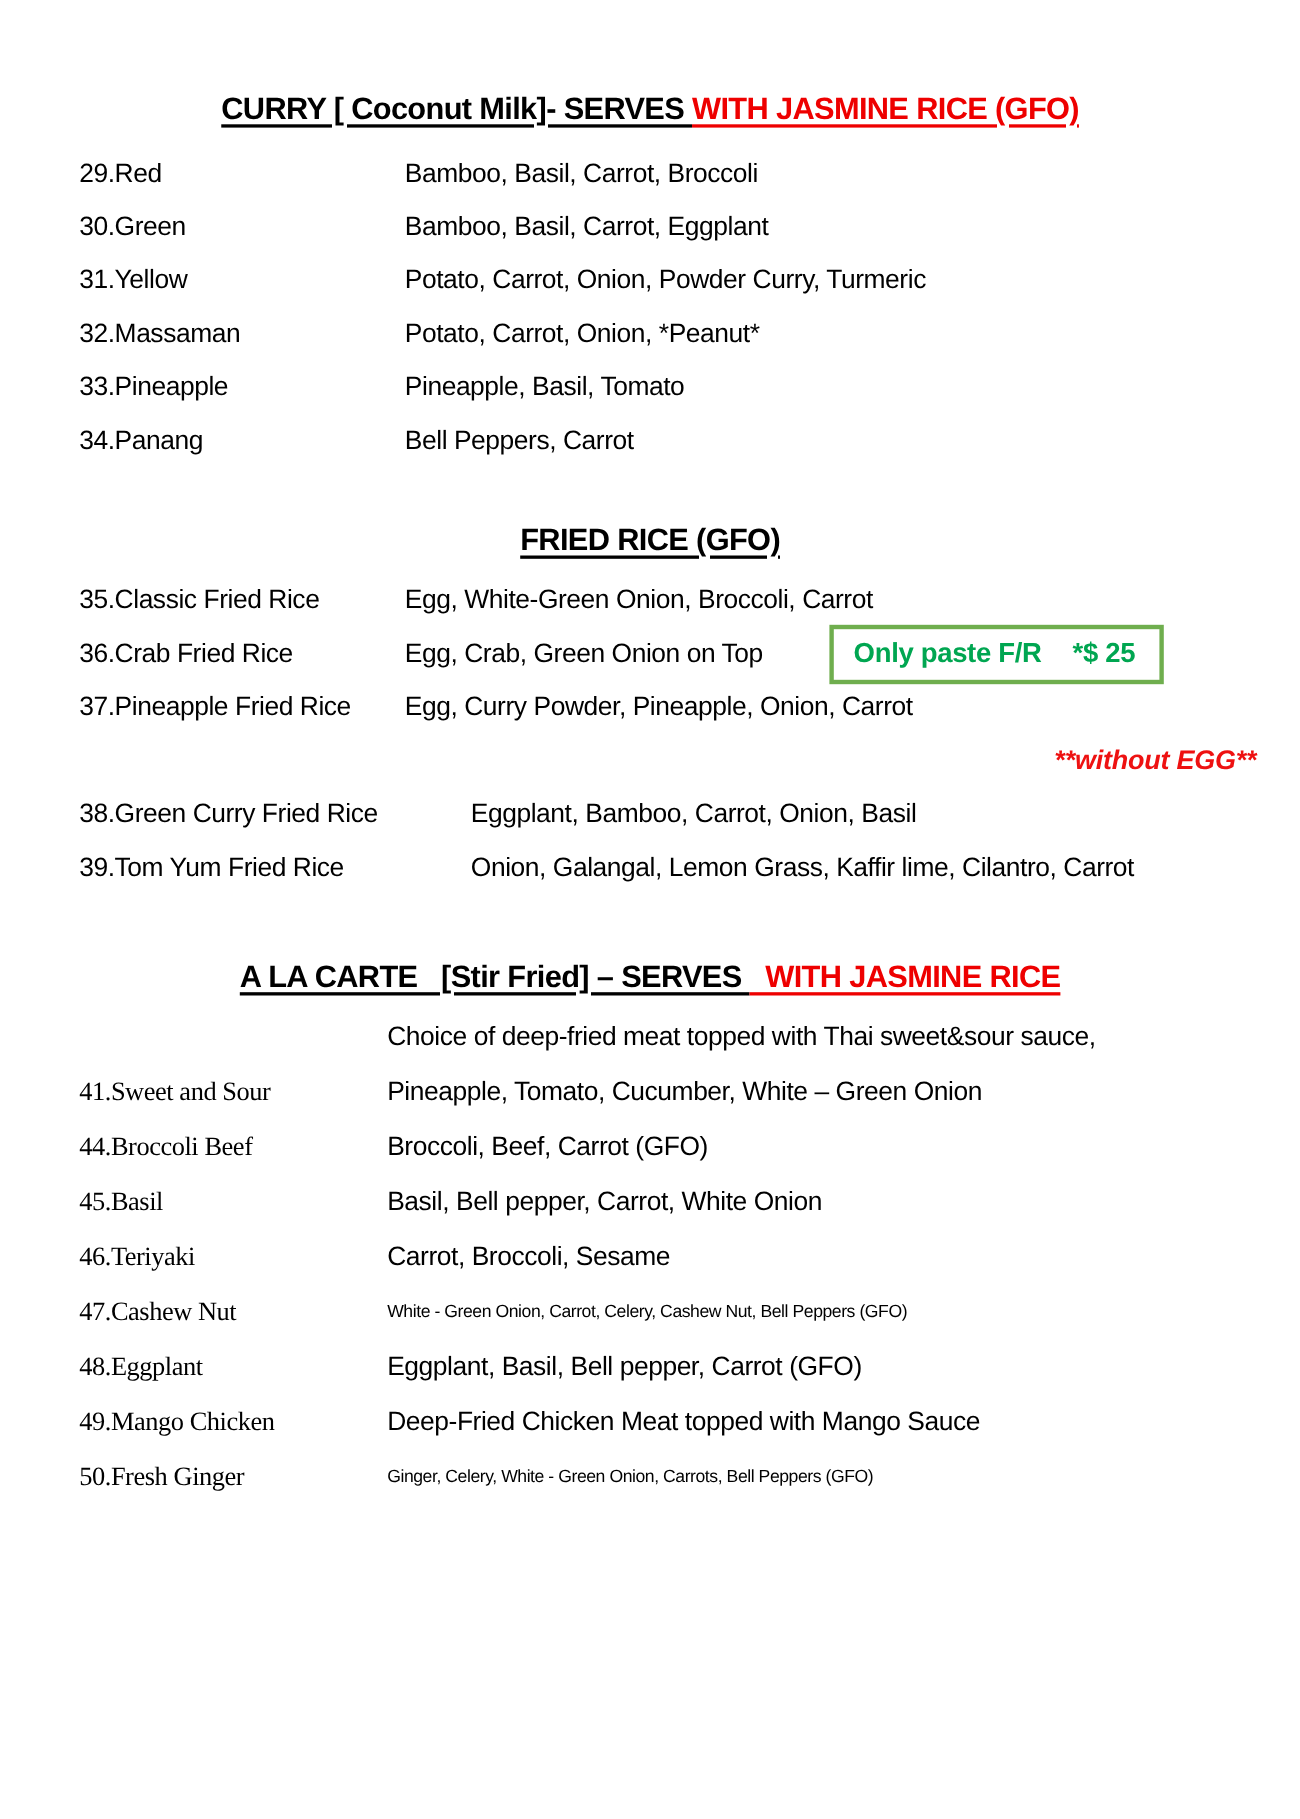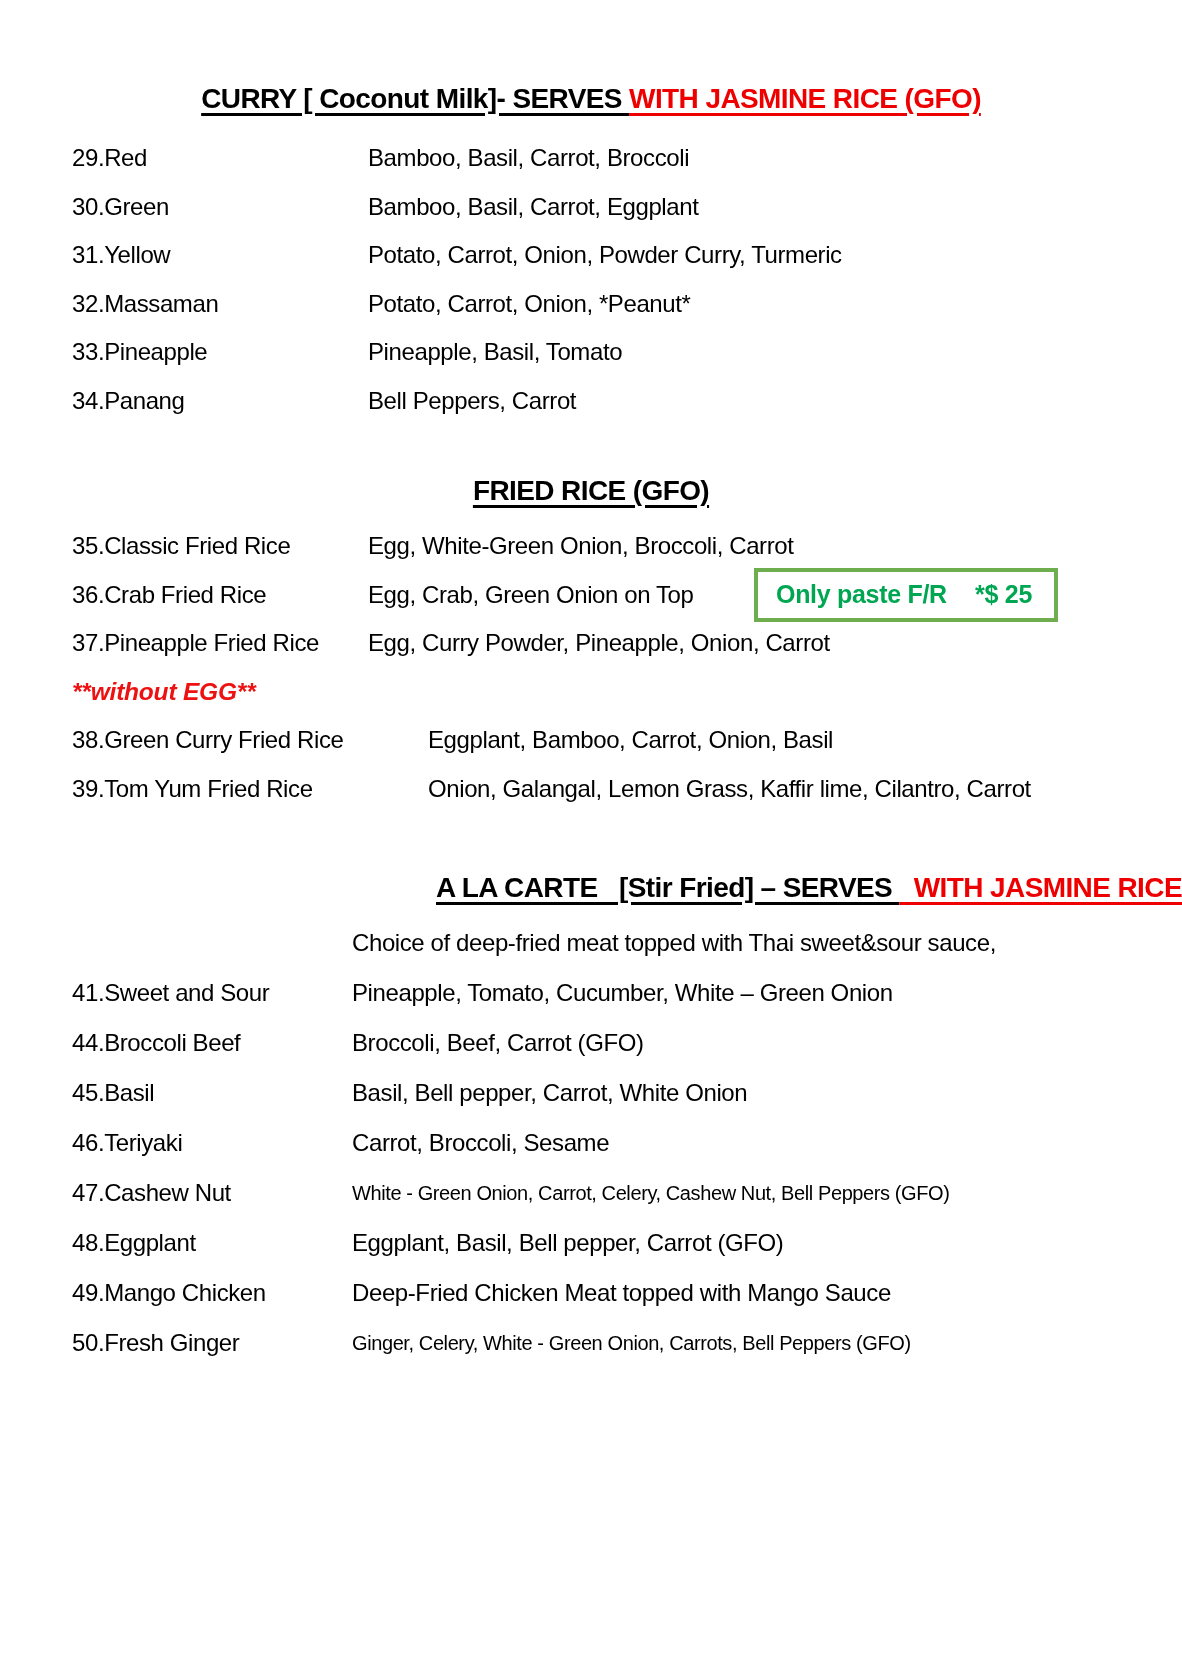--- a/index.html
+++ b/index.html
@@ -22,48 +22,49 @@
   }
   .heading span {
     white-space:pre;
     text-decoration:underline;
     text-decoration-thickness:2.5px;
     text-underline-offset:5px;
   }
   .red-text { color:#ee0000; }
   .h1 { padding-top:81px; }
   .h2 { margin-top:48px;text-align:center; }
-  .h3 { margin-top:57px;text-align:right; }
+  .h3 { margin-top:57px; }
 
   .rows {
     margin-left:72px;
     margin-right:40px;
     font-size:24px;
     letter-spacing:-0.4px;
   }
   .rows.curry { margin-top:17px; }
   .rows.fried { margin-top:13px; }
   .rows.carte { margin-top:12px; }
 
   .row { display:flex; line-height:48.5px; align-items:flex-end; }
   .carte .row { line-height:50px; }
 
   .num { flex-shrink:0; }
   .curry .num, .fried .num { width:296px; }
-  .carte .num { width:280px; }
+  .carte .num { width:280px;font-family:Liberation Serif, serif; }
   .desc { }
   .row.indent .desc { padding-left:60px; }
 
   .note-line {
     line-height:48.5px;
     font-size:24.5px;
     font-weight:bold;
     font-style:italic;
     color:#ee1111;
     letter-spacing:-0.2px;
+    text-align:right;
   }
 
   .row-crab { position:relative; }
   .crab-box {
     position:absolute;
     left:682px; top:-3px;
     width:304px; height:54px;
     box-sizing:border-box;
     border:4px solid #6fae4e;
     display:flex;
@@ -71,21 +72,21 @@
     justify-content:space-between;
     padding:0 22px 0 18px;
     color:#00a651;
     font-weight:bold;
     font-size:25px;
     line-height:25px;
     letter-spacing:-0.3px;
     white-space:pre;
   }
   .sz21 { font-size:21px; }
-  .sz22 { font-size:20px; }
+  .sz22 { font-size:16px; }
 </style>
 </head>
 <body>
 
 <div class="page">
 
   <h1 class="heading h1"><span>CURRY [ Coconut Milk]- SERVES </span><span class="red-text">WITH JASMINE RICE (GFO)</span></h1>
 
   <div class="rows curry">
     <div class="row">

